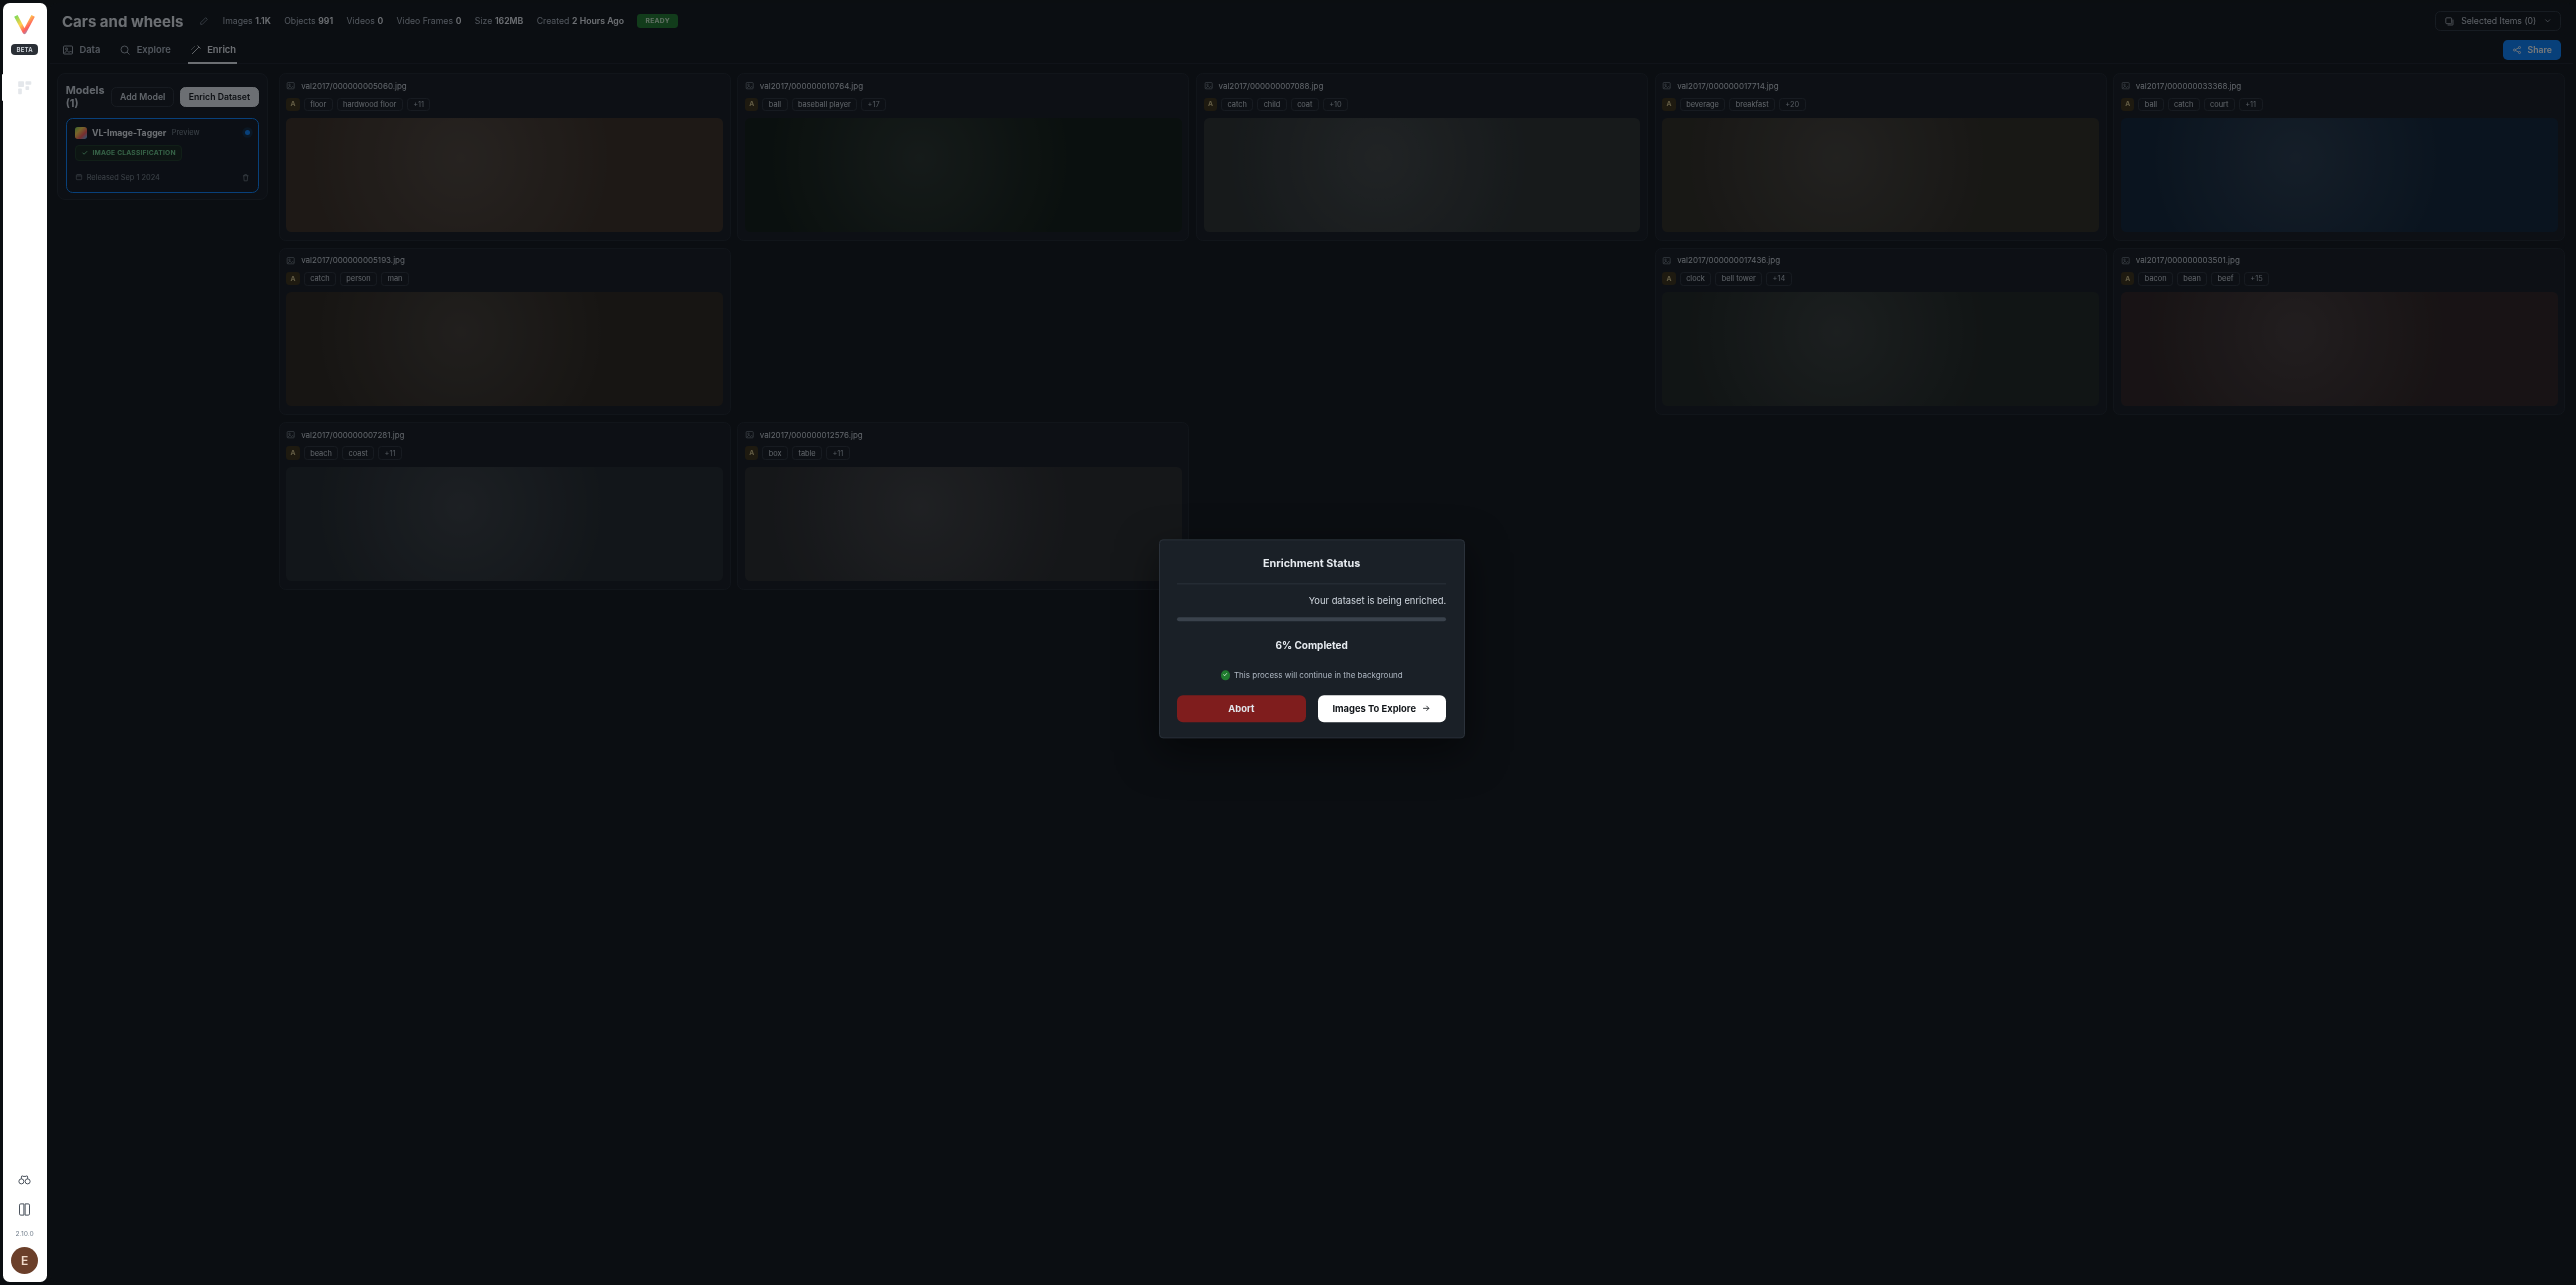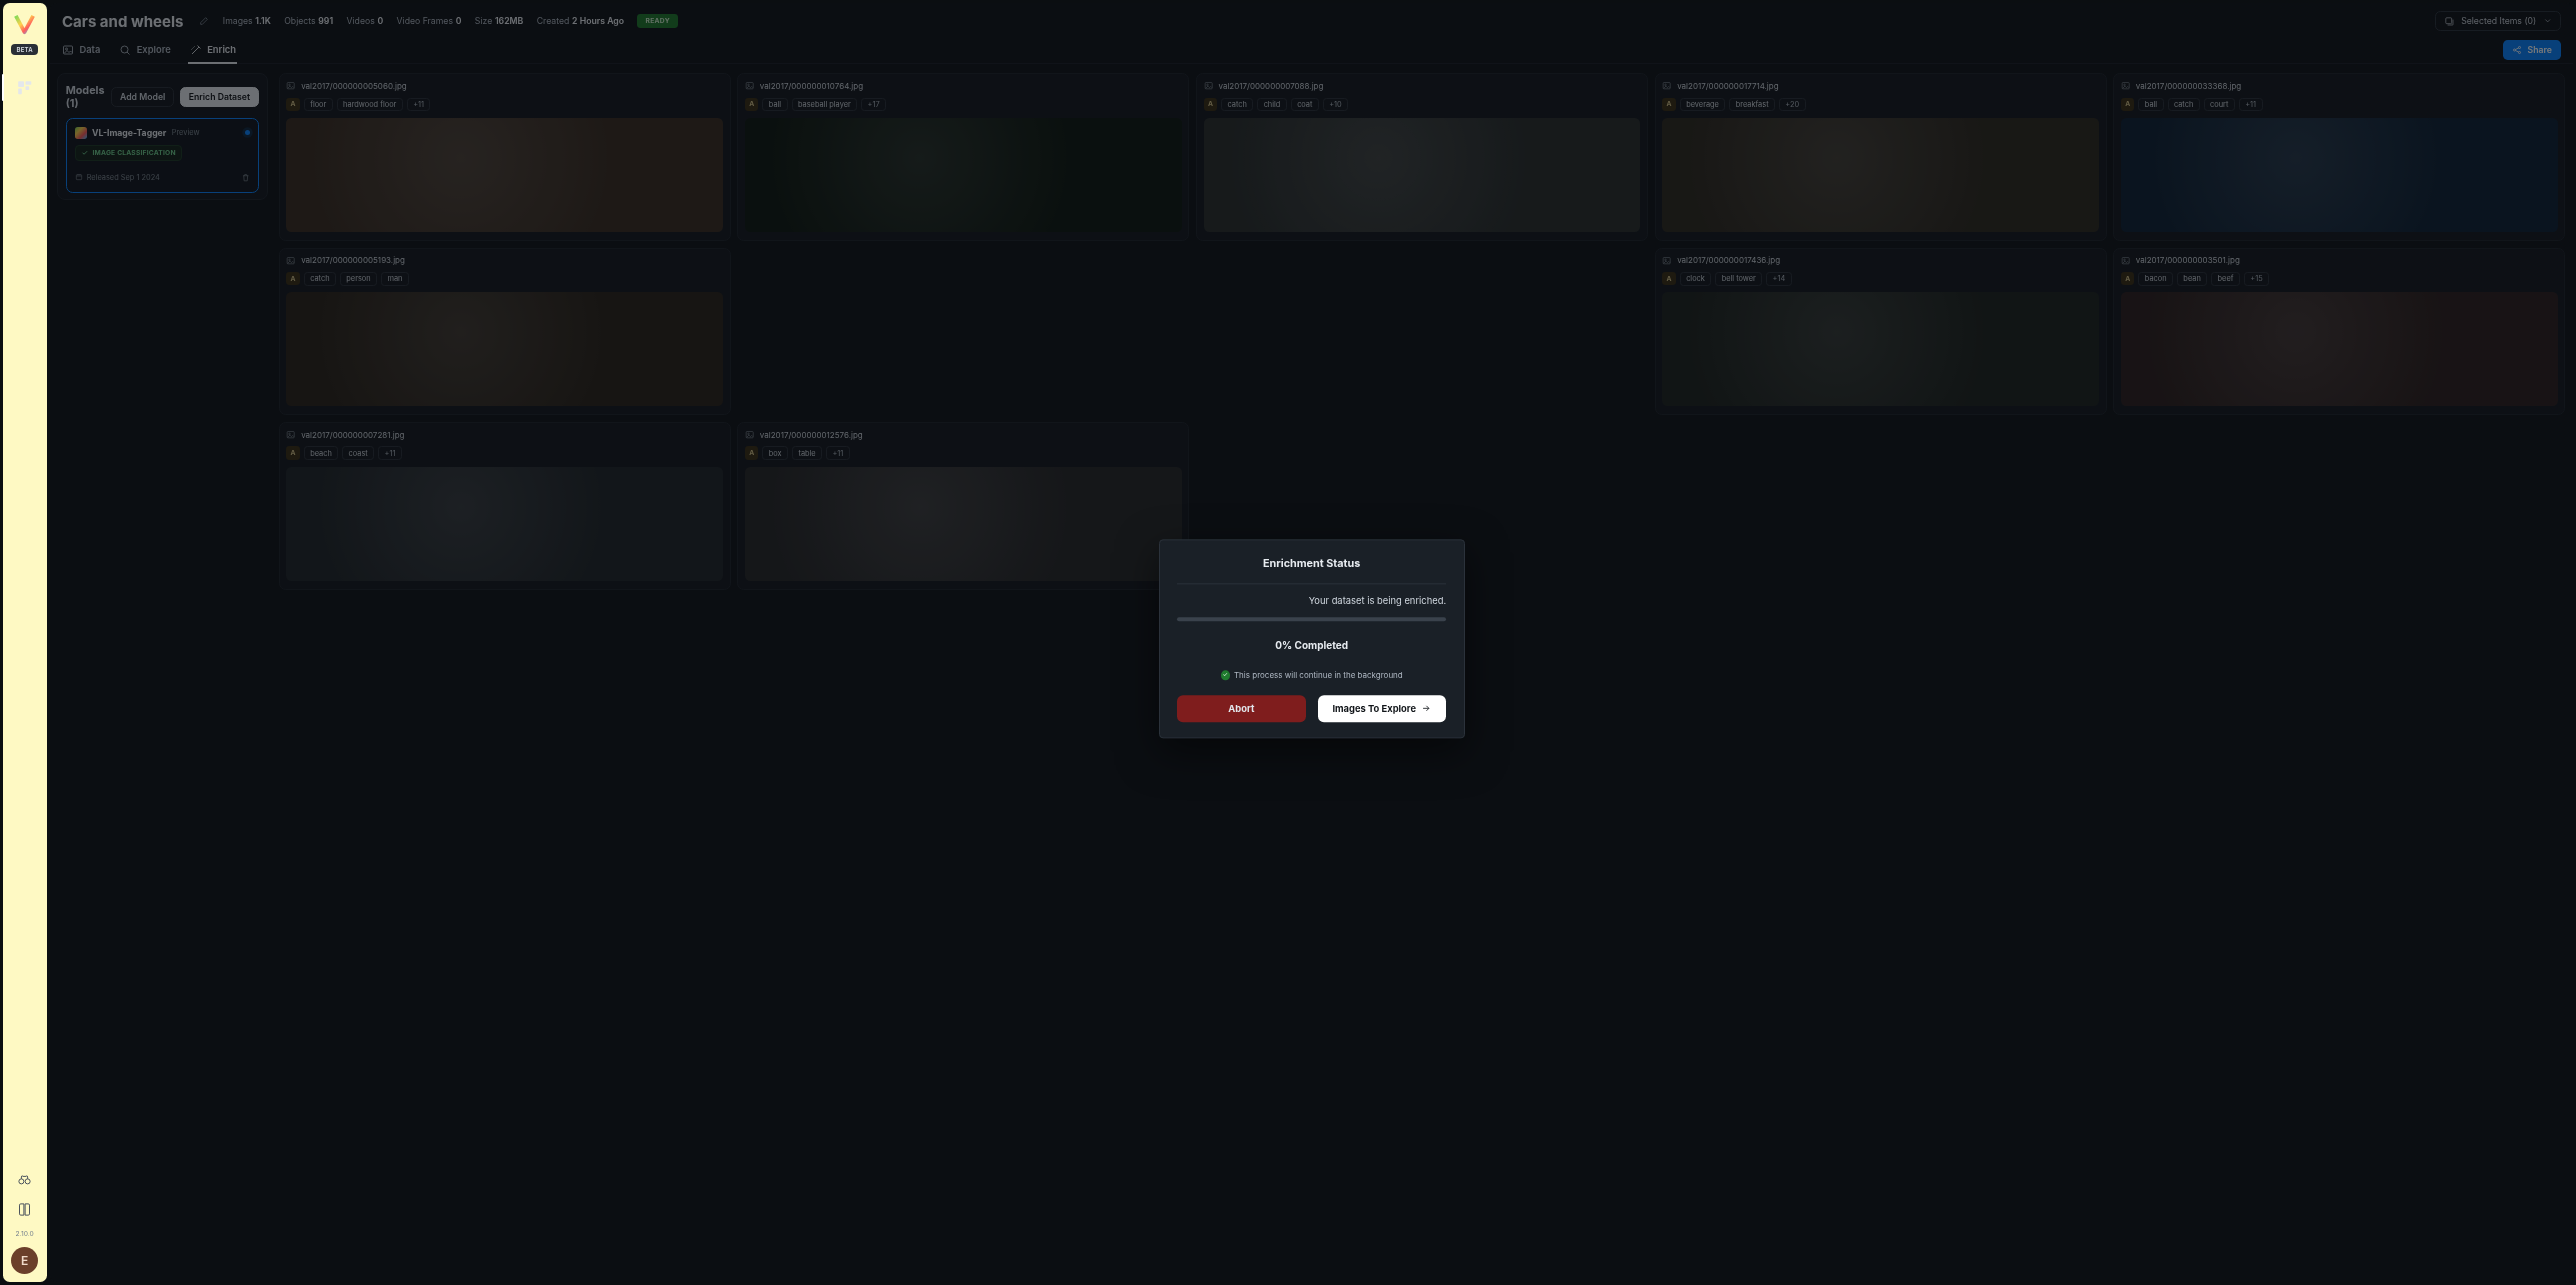--- a/index.html
+++ b/index.html
@@ -9,21 +9,21 @@
     color: #d8dde3;
     font-family: Inter, -apple-system, "Segoe UI", Roboto, Helvetica, Arial, sans-serif;
     font-size: 8.7px;
     overflow: hidden;
   }
 
   
   .left-rail {
     position: fixed; left: 2.7px; top: 2.7px; bottom: 2.7px;
     width: 44px;
-    background: #fef9c3;
+    background: #ffffff;
     border-radius: 6.7px;
     display: flex; flex-direction: column; align-items: center;
     padding: 9.4px 0 8px;
     z-index: 5;
   }
   .logo {
     width: 23px; height: 23px;
     display: flex; align-items: center; justify-content: center;
     font-weight: 800; font-size: 19px;
   }
@@ -546,21 +546,21 @@
   </div>
 
   <div class="dim"></div>
   <div class="modal">
     <div class="m-title">Enrichment Status</div>
     <div class="m-divider"></div>
     <div class="m-msg">Your dataset is being enriched.</div>
     <div class="m-bar">
       <div class="m-bar-fill" id="pfill" style="width: 0%;"></div>
     </div>
-    <div class="m-pct">0% Completed</div>
+    <div class="m-pct">6% Completed</div>
     <div class="m-bg">
       <span class="ok">✓</span>
       <span>This process will continue in the background</span>
     </div>
     <div class="m-actions">
       <div class="m-btn abort">
         <span>Abort</span>
       </div>
       <div class="m-btn return">
         <span>Images To Explore</span>

